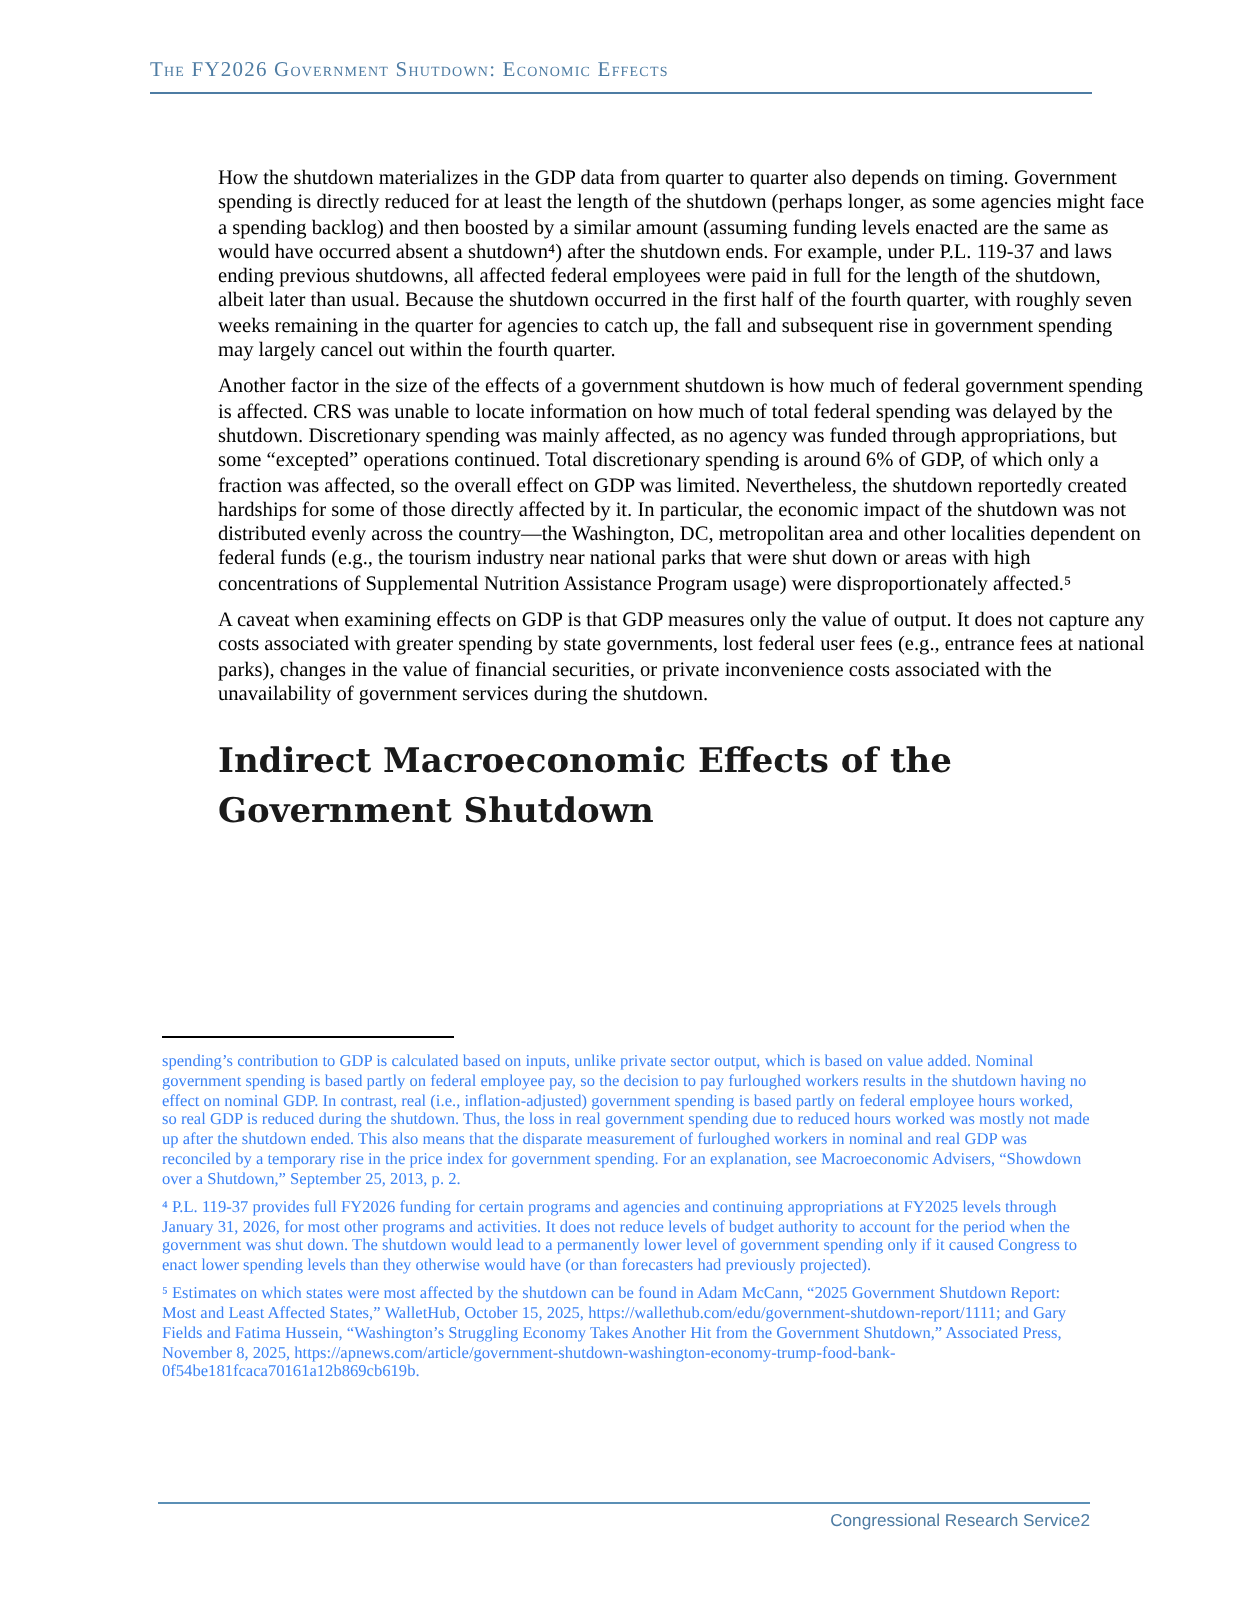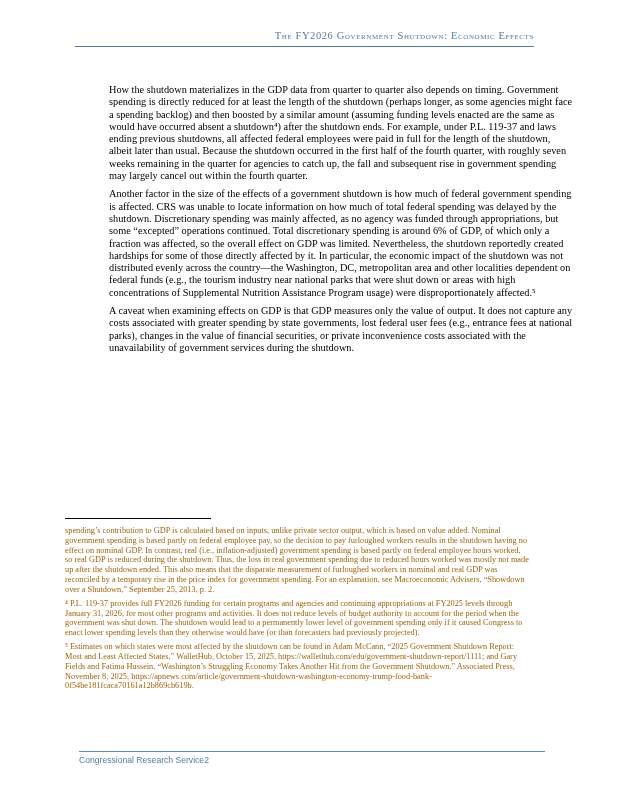--- a/index.html
+++ b/index.html
@@ -7,22 +7,21 @@
   .page{
     position:relative;
     width:618px;height:800px;
     background:#ffffff;
     overflow:hidden;
     font-family:"Liberation Serif","DejaVu Serif",serif;
   }
   
   .running-header{
     position:absolute;
-    left:75px;right:84px;top:25px;
-    text-align:right;
+    left:75px;right:72px;top:25px;
     border-bottom:1px solid var(--accent,#4e7ca3);
     padding-bottom:3px;
   }
   .running-header .header-title{
     font-family:"Liberation Serif","DejaVu Serif",serif;
     font-variant:small-caps;
     font-size:10.5px;
     letter-spacing:0.6px;
     color:var(--accent,#4e7ca3);
   }
@@ -44,61 +43,62 @@
     font-weight:bold;
     font-size:17px;
     line-height:25px;
     color:#1a1a1a;
     max-width:420px;
     margin:15px 0 10px 0;
   }
   
   .footnotes{
     position:absolute;
-    left:65px;top:518px;width:464px;
-    color:#a16207;
+    left:81px;top:518px;width:464px;
+    color:#3b82f6;
   }
   .fn-rule{
     width:146px;
     border-top:1px solid #000;
     margin:0 0 7px 0;
   }
   .footnote{
     font-size:8.3px;
     line-height:9.75px;
     margin:0 0 4.5px 0;
     overflow-wrap:break-word;
   }
   
   .running-footer{
     position:absolute;
     left:79px;right:73px;top:751px;
     border-top:1px solid #5b8fb5;
     padding-top:3px;
     display:flex;
-    justify-content:flex-start;
+    justify-content:flex-end;
     align-items:baseline;
     font-family:"Liberation Sans","DejaVu Sans",sans-serif;
     font-size:8.6px;
     color:var(--accent,#4e7ca3);
   }
 </style>
 </head>
 <body>
 
 <div class="page">
 
   <div class="running-header">
     <span class="header-title">The FY2026 Government Shutdown: Economic Effects</span>
   </div>
 
   <div class="content">
     <p class="body-para">How the shutdown materializes in the GDP data from quarter to quarter also depends on timing. Government spending is directly reduced for at least the length of the shutdown (perhaps longer, as some agencies might face a spending backlog) and then boosted by a similar amount (assuming funding levels enacted are the same as would have occurred absent a shutdown⁴) after the shutdown ends. For example, under P.L. 119-37 and laws ending previous shutdowns, all affected federal employees were paid in full for the length of the shutdown, albeit later than usual. Because the shutdown occurred in the first half of the fourth quarter, with roughly seven weeks remaining in the quarter for agencies to catch up, the fall and subsequent rise in government spending may largely cancel out within the fourth quarter.</p>
     <p class="body-para">Another factor in the size of the effects of a government shutdown is how much of federal government spending is affected. CRS was unable to locate information on how much of total federal spending was delayed by the shutdown. Discretionary spending was mainly affected, as no agency was funded through appropriations, but some “excepted” operations continued. Total discretionary spending is around 6% of GDP, of which only a fraction was affected, so the overall effect on GDP was limited. Nevertheless, the shutdown reportedly created hardships for some of those directly affected by it. In particular, the economic impact of the shutdown was not distributed evenly across the country—the Washington, DC, metropolitan area and other localities dependent on federal funds (e.g., the tourism industry near national parks that were shut down or areas with high concentrations of Supplemental Nutrition Assistance Program usage) were disproportionately affected.⁵</p>
     <p class="body-para">A caveat when examining effects on GDP is that GDP measures only the value of output. It does not capture any costs associated with greater spending by state governments, lost federal user fees (e.g., entrance fees at national parks), changes in the value of financial securities, or private inconvenience costs associated with the unavailability of government services during the shutdown.</p>
+    <h1 class="section-heading">Indirect Macroeconomic Effects of the Government Shutdown</h1>
   </div>
 
   <div class="footnotes">
     <div class="fn-rule"></div>
     <p class="footnote">spending’s contribution to GDP is calculated based on inputs, unlike private sector output, which is based on value added. Nominal government spending is based partly on federal employee pay, so the decision to pay furloughed workers results in the shutdown having no effect on nominal GDP. In contrast, real (i.e., inflation-adjusted) government spending is based partly on federal employee hours worked, so real GDP is reduced during the shutdown. Thus, the loss in real government spending due to reduced hours worked was mostly not made up after the shutdown ended. This also means that the disparate measurement of furloughed workers in nominal and real GDP was reconciled by a temporary rise in the price index for government spending. For an explanation, see Macroeconomic Advisers, “Showdown over a Shutdown,” September 25, 2013, p. 2.</p>
     <p class="footnote">⁴ P.L. 119-37 provides full FY2026 funding for certain programs and agencies and continuing appropriations at FY2025 levels through January 31, 2026, for most other programs and activities. It does not reduce levels of budget authority to account for the period when the government was shut down. The shutdown would lead to a permanently lower level of government spending only if it caused Congress to enact lower spending levels than they otherwise would have (or than forecasters had previously projected).</p>
     <p class="footnote">⁵ Estimates on which states were most affected by the shutdown can be found in Adam McCann, “2025 Government Shutdown Report: Most and Least Affected States,” WalletHub, October 15, 2025, https://wallethub.com/edu/government-shutdown-report/1111; and Gary Fields and Fatima Hussein, “Washington’s Struggling Economy Takes Another Hit from the Government Shutdown,” Associated Press, November 8, 2025, https://apnews.com/article/government-shutdown-washington-economy-trump-food-bank-0f54be181fcaca70161a12b869cb619b.</p>
   </div>
 
   <div class="running-footer">

